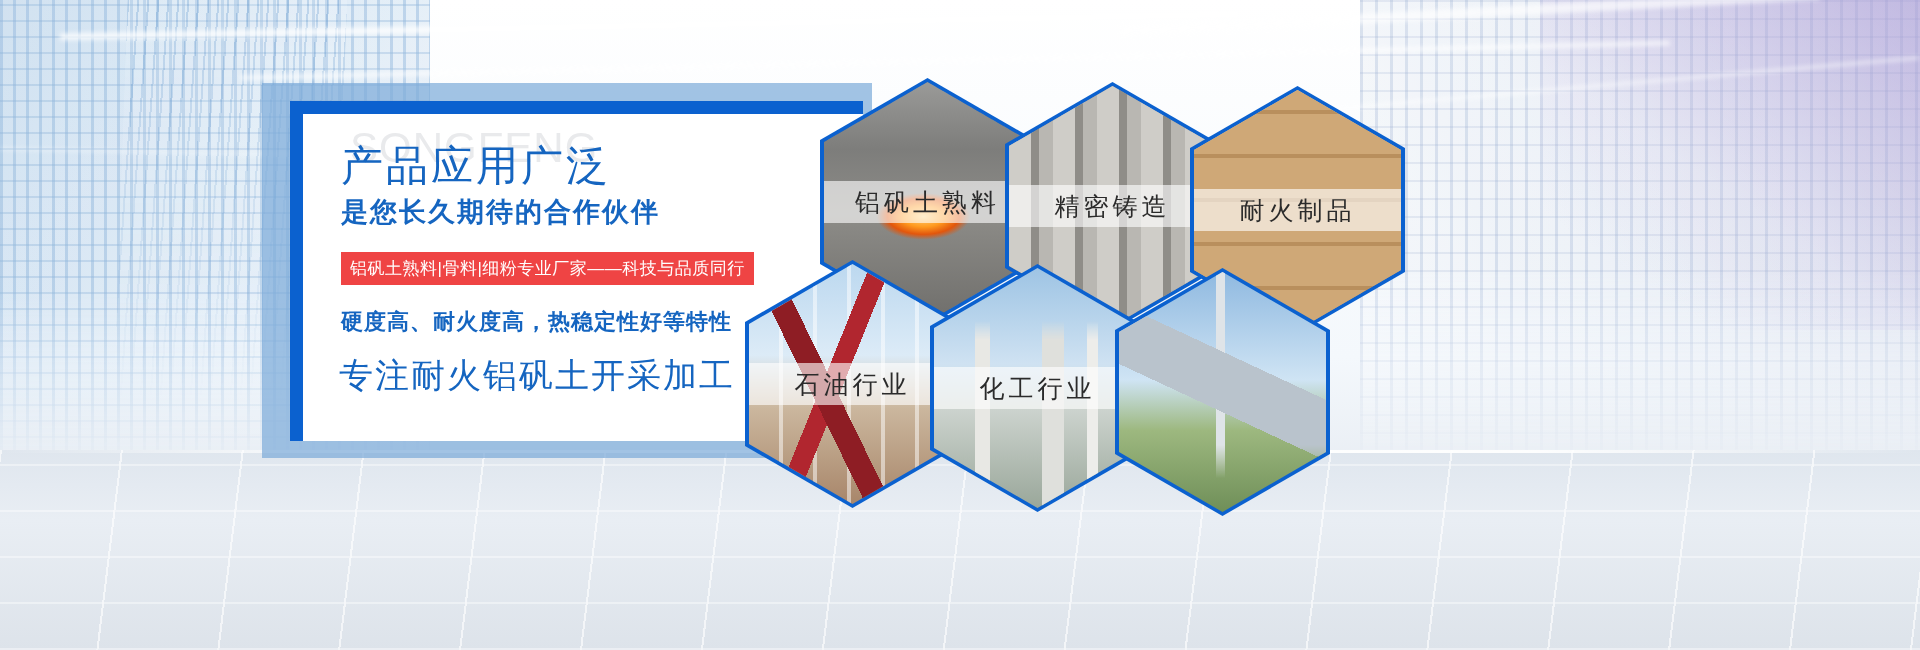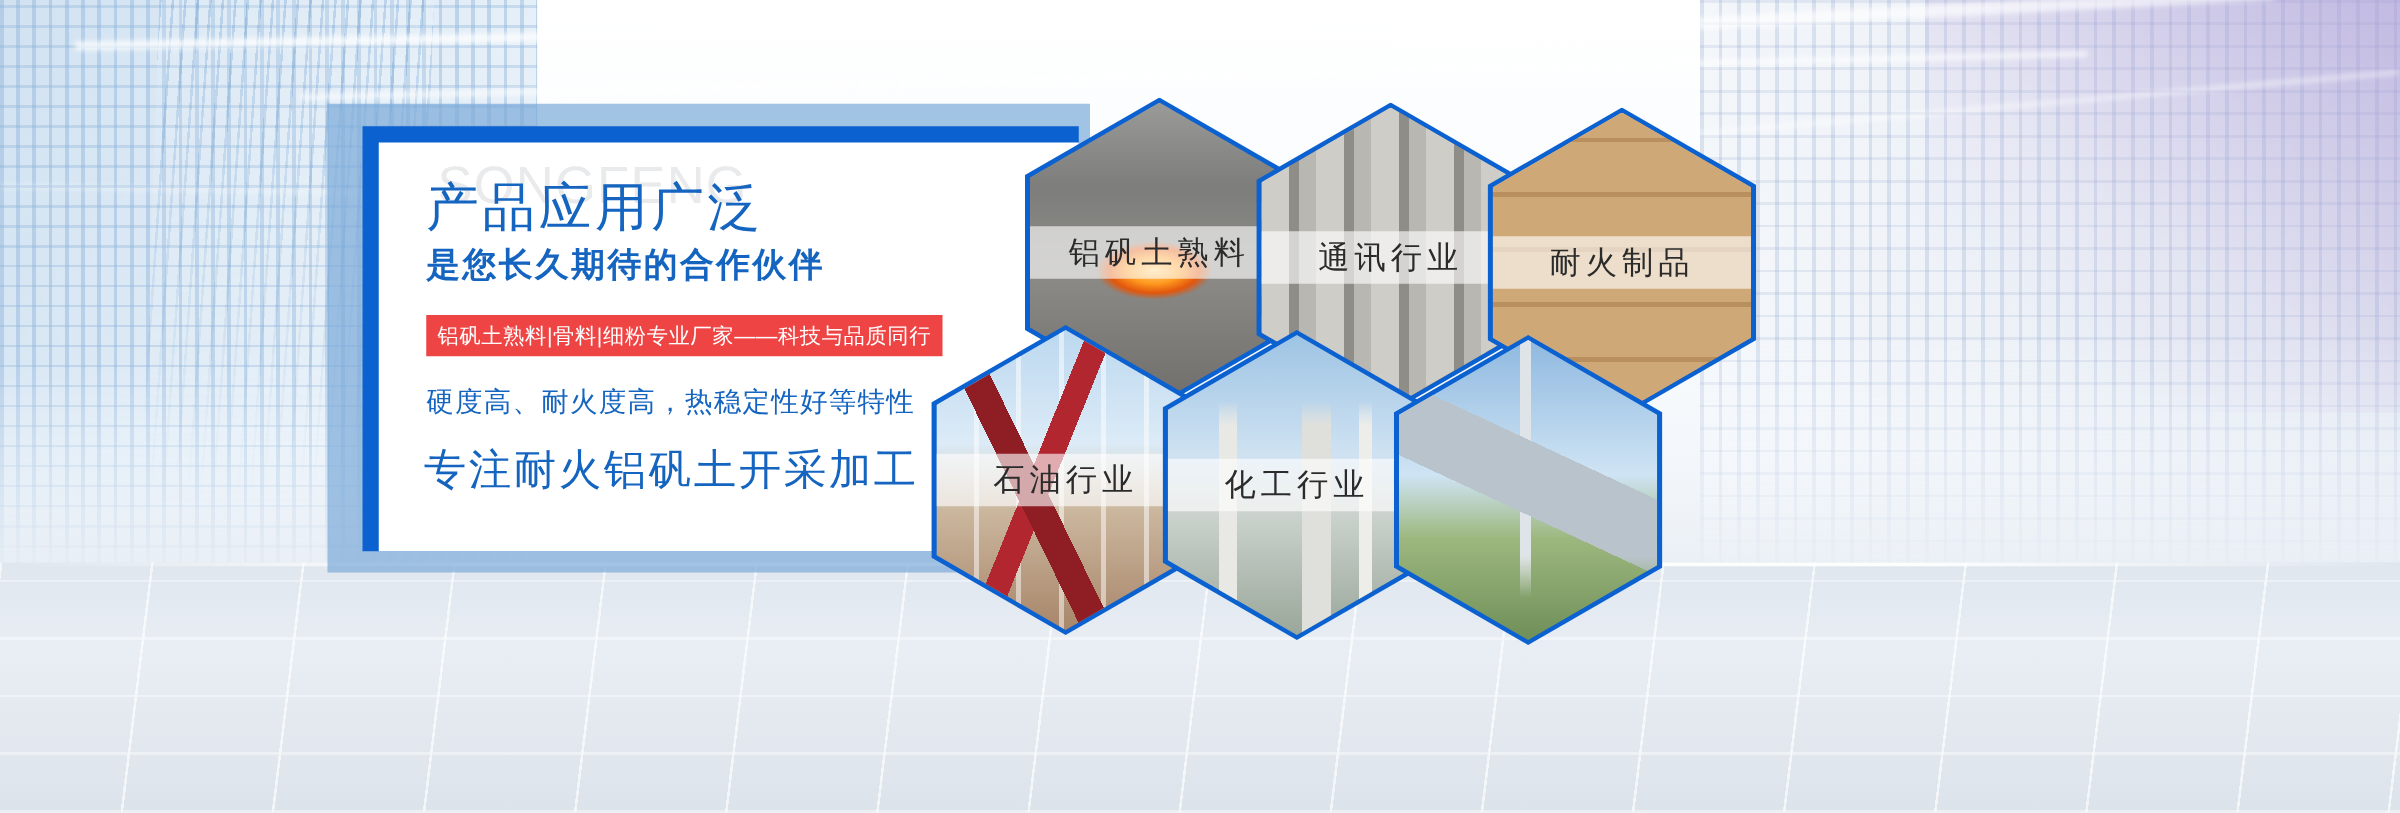--- a/index.html
+++ b/index.html
@@ -121,21 +121,21 @@
     white-space:nowrap;
   }
   .orange-band{
     position:absolute;left:38px;top:138px;height:33px;
     background:#ef4444;color:#ffffff;
     font-size:17px;line-height:33px;padding:0 9px;white-space:nowrap;
     letter-spacing:.5px;
   }
   .line-feature{
     position:absolute;left:38px;top:193px;
-    font-size:22px;color:#1565c0;letter-spacing:1px;white-space:nowrap;
+    font-size:22px;color:#1565c0;letter-spacing:1px;white-space:nowrap;font-weight:bold;
   }
   .line-focus{
     position:absolute;left:36px;top:239px;
     font-size:34px;color:#1565c0;letter-spacing:2px;white-space:nowrap;
   }
 
   
   .hex-wrap{position:absolute;left:820px;top:78px;width:700px;height:500px;}
   .hex{
     position:absolute;width:215px;height:248px;
@@ -254,21 +254,21 @@
     <div class="hex h1">
       <div class="hex-in">
         <div class="hex-photo ph-smelting"></div>
         <div class="hex-label">铝矾土熟料</div>
       </div>
     </div>
 
     <div class="hex h2">
       <div class="hex-in">
         <div class="hex-photo ph-casting"></div>
-        <div class="hex-label">通讯行业</div>
+        <div class="hex-label">精密铸造</div>
       </div>
     </div>
 
     <div class="hex h3">
       <div class="hex-in">
         <div class="hex-photo ph-brick"></div>
         <div class="hex-label">耐火制品</div>
       </div>
     </div>
 

